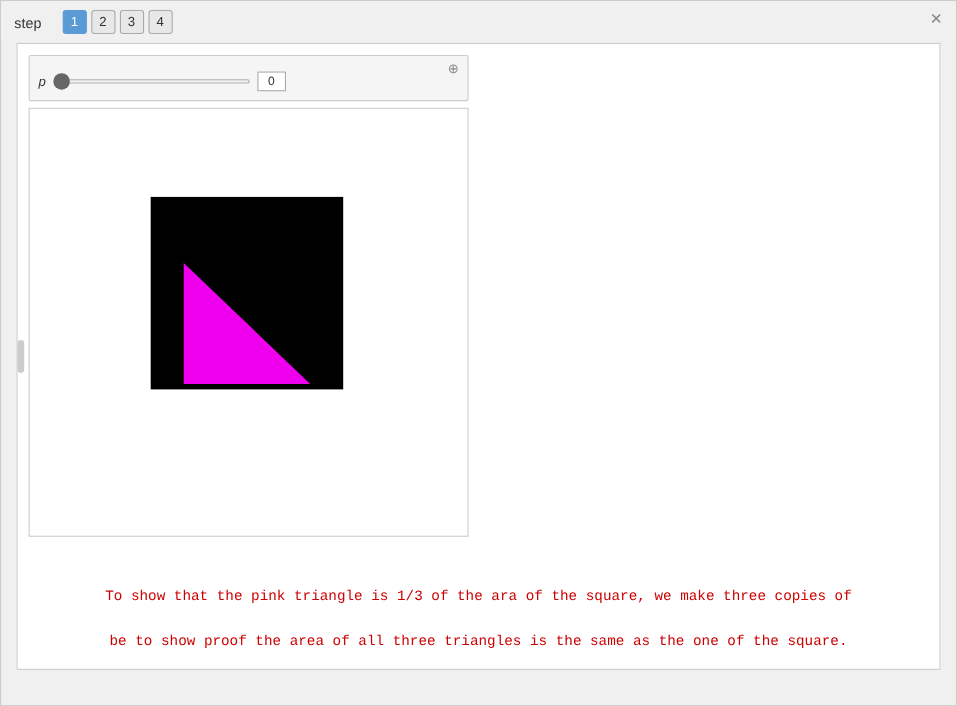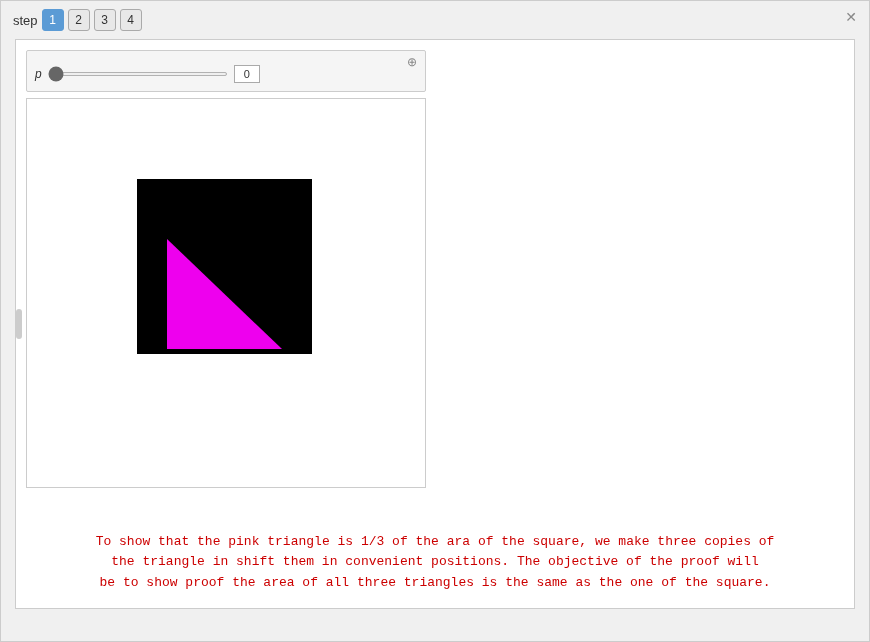--- a/index.html
+++ b/index.html
@@ -25,21 +25,21 @@
       display: flex;
       align-items: center;
       padding: 8px 12px;
       background: #f0f0f0;
       gap: 4px;
     }
 
     .step-label {
       font-size: 13px;
       color: #333;
-      margin-right: 0;
+      margin-right: 15px;
     }
 
     .step-btn {
       width: 22px;
       height: 22px;
       border-radius: 3px;
       border: 1px solid #aaa;
       background: #e8e8e8;
       font-size: 12px;
       cursor: pointer;
@@ -233,19 +233,19 @@
 
       <div class="black-square">
         <svg class="triangle-svg" viewBox="0 0 175 175" xmlns="http://www.w3.org/2000/svg">
           <polygon points="30,170 145,170 30,60" fill="#ee00ee"></polygon>
         </svg>
       </div>
     </div>
 
     <div class="description">
       <span>To show that the pink triangle is 1/3 of the ara of the square, we make three copies of</span><br>
-      <span>the triangle in shift them in convenient positions. The objective of the proof will</span><br>
+      <br>
       <span>be to show proof the area of all three triangles is the same as the one of the square.</span>
     </div>
 
   </div>
 
 </div>
 
 </body></html>

